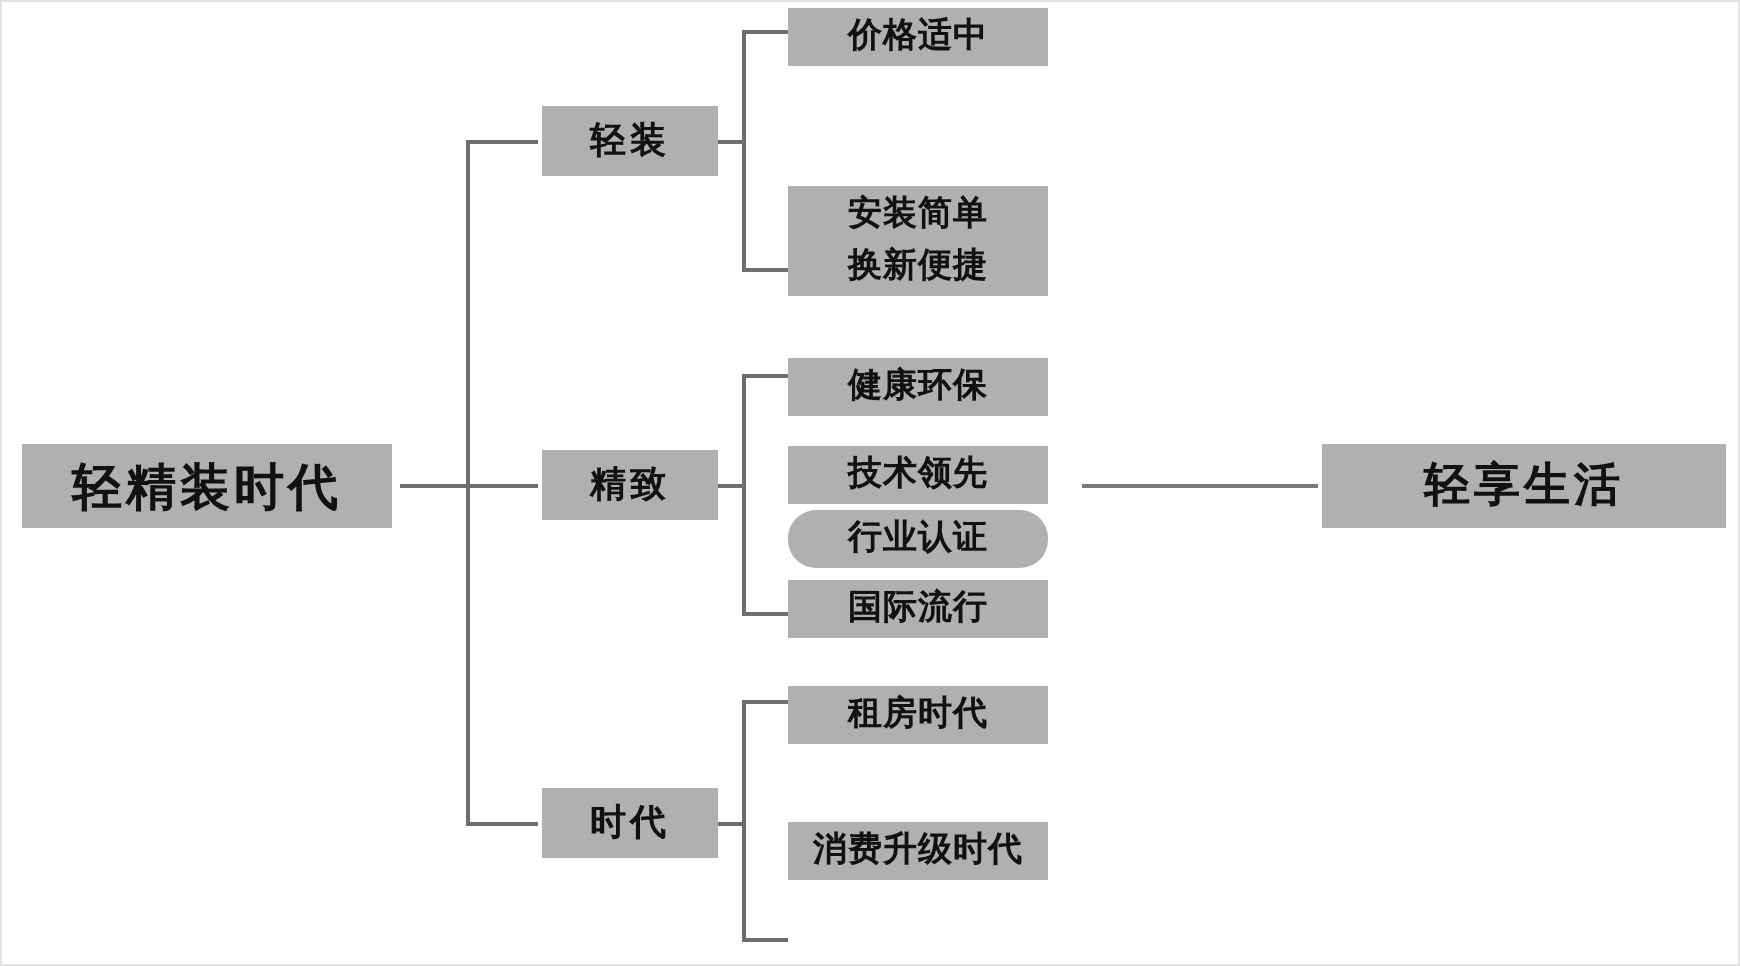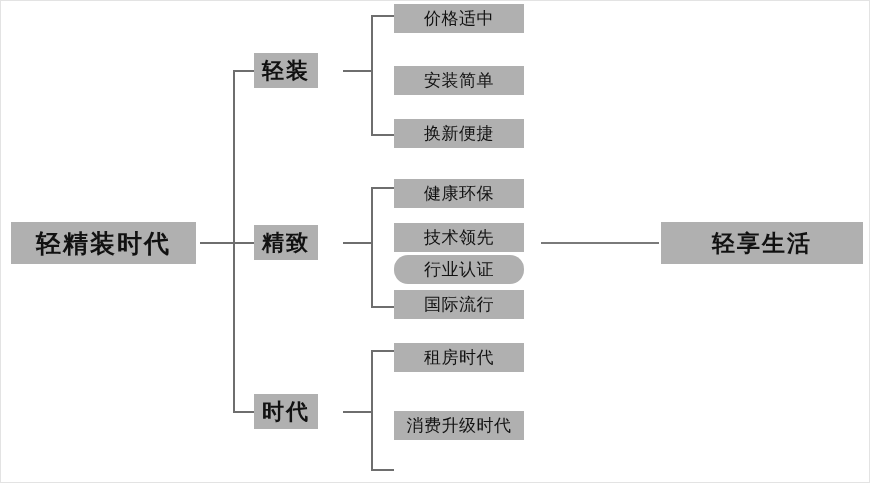--- a/index.html
+++ b/index.html
@@ -44,33 +44,33 @@
   .node-right {
     left: 660px;
     top: 221px;
     width: 202px;
     height: 42px;
     font-size: 23px;
     font-weight: bold;
     letter-spacing: 2px;
   }
   .node-branch {
-    left: 253px;
-    width: 64px;
+    left: 270px;
+    width: 88px;
     height: 35px;
-    font-size: 22px;
+    font-size: 18px;
     font-weight: bold;
     letter-spacing: 2px;
   }
   .node-leaf {
     left: 393px;
     width: 130px;
     height: 29px;
     font-size: 17px;
-    font-weight: normal;
+    font-weight: bold;
     letter-spacing: 0.5px;
   }
   
   .vline {
     position: absolute;
     width: 2px;
     background: #6e6e6e;
   }
   .hline {
     position: absolute;
@@ -115,21 +115,21 @@
 
   <div class="hline-thin" style="left:540px; top:241px; width:118px;"></div>
 
   <div class="node node-root">轻精装时代</div>
 
   <div class="node node-right">轻享生活</div>
 
   <div class="node node-branch" style="top:52px;">轻装</div>
 
   <div class="node node-leaf" style="top:3px;">价格适中</div>
-  <div class="node node-leaf" style="top:65px;">安装简单</div>
+  <div class="node node-leaf" style="top:92px;">安装简单</div>
   <div class="node node-leaf" style="top:118px;">换新便捷</div>
 
   <div class="node node-branch" style="top:224px;">精致</div>
 
   <div class="node node-leaf" style="top:178px;">健康环保</div>
   <div class="node node-leaf" style="top:222px;">技术领先</div>
   <div class="node node-leaf" style="top:254px;border-radius:14px;">行业认证</div>
   <div class="node node-leaf" style="top:289px;">国际流行</div>
 
   <div class="node node-branch" style="top:393px;">时代</div>

